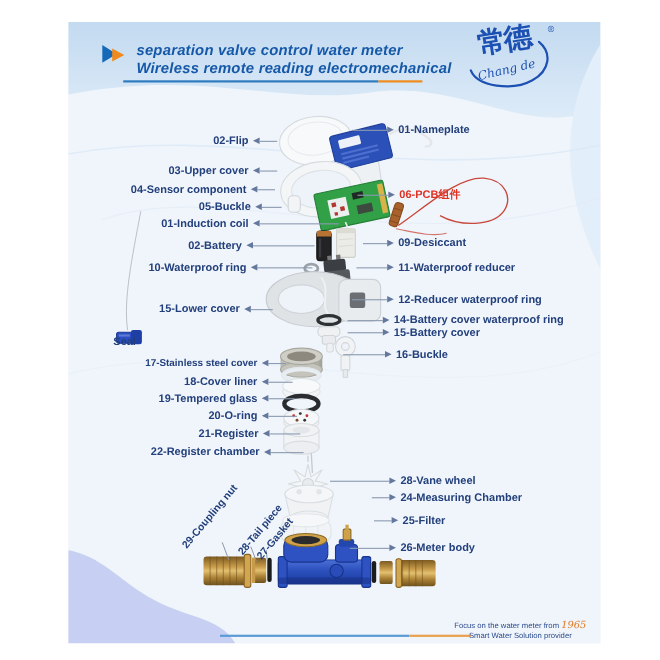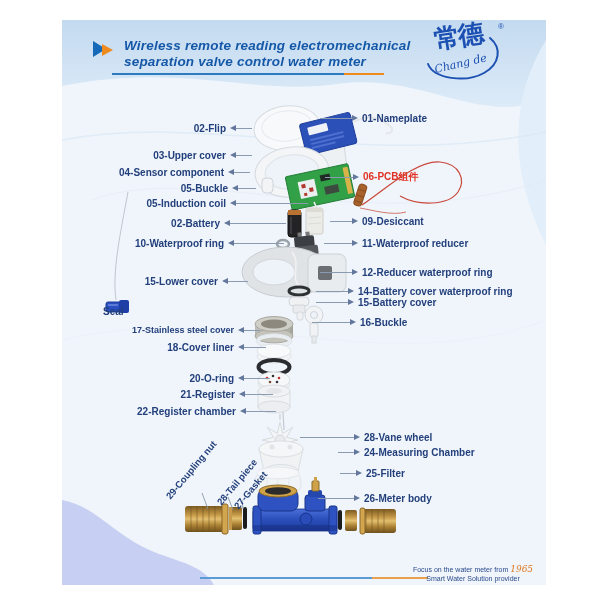--- a/index.html
+++ b/index.html
@@ -62,22 +62,22 @@
       <path d="M0,120 C150,92 300,150 484,112" stroke="#dbe9f6" stroke-width="1.5" fill="none" opacity="0.8"></path>
       <path d="M30,180 C140,140 300,220 484,160" stroke="#dfe9f5" stroke-width="1" fill="none" opacity="0.6"></path>
       <path d="M0,320 C160,280 330,360 484,300" stroke="#e3edf8" stroke-width="1" fill="none" opacity="0.5"></path>
       <path d="M0,480 C30,486 45,506 72,522 C105,542 138,540 152,565 L0,565 Z" fill="#c7cff2"></path>
     </svg>
   </div>
 
   <div class="bullet-blue"></div>
   <div class="bullet-orange"></div>
   <div class="title">
+    <div>separation valve control water meter</div>
     <div>Wireless remote reading electromechanical</div>
-    <div>separation valve control water meter</div>
   </div>
   <div class="rule-b"></div>
   <div class="rule-o"></div>
 
   <div class="logo">
     <svg width="94" height="66" viewBox="0 0 94 66">
       <path d="M10,42 C16,57 48,61 66,51 C82,42 84,26 72,16" stroke="#1c50b2" stroke-width="2" fill="none" stroke-linecap="round"></path>
     </svg>
     <span class="cn">常德</span>
     <span class="script">Chang de</span>
@@ -325,21 +325,21 @@
     <span>04-Sensor component</span>
       <span class="arrL"></span>
       <span class="ln" style="width:16px"></span>
     </div>
   <div class="lab" style="top:182px;right:344px">
     <span>05-Buckle</span>
       <span class="arrL"></span>
       <span class="ln" style="width:18px"></span>
     </div>
   <div class="lab" style="top:197px;right:292px">
-    <span>05-Induction coil</span>
+    <span>01-Induction coil</span>
       <span class="arrL"></span>
       <span class="ln" style="width:72px"></span>
     </div>
   <div class="lab" style="top:217px;right:314px">
     <span>02-Battery</span>
       <span class="arrL"></span>
       <span class="ln" style="width:56px"></span>
     </div>
   <div class="lab" style="top:237px;right:316px">
     <span>10-Waterproof ring</span>
@@ -353,20 +353,25 @@
     </div>
   <div class="lab" style="top:324px;right:340px;font-size:9px">
     <span>17-Stainless steel cover</span>
       <span class="arrL"></span>
       <span class="ln" style="width:16px"></span>
     </div>
   <div class="lab" style="top:341px;right:334px">
     <span>18-Cover liner</span>
       <span class="arrL"></span>
       <span class="ln" style="width:22px"></span>
+    </div>
+  <div class="lab" style="top:356px;right:332px">
+    <span>19-Tempered glass</span>
+      <span class="arrL"></span>
+      <span class="ln" style="width:24px"></span>
     </div>
   <div class="lab" style="top:372px;right:330px">
     <span>20-O-ring</span>
       <span class="arrL"></span>
       <span class="ln" style="width:26px"></span>
     </div>
   <div class="lab" style="top:388px;right:327px">
     <span>21-Register</span>
       <span class="arrL"></span>
       <span class="ln" style="width:28px"></span>

